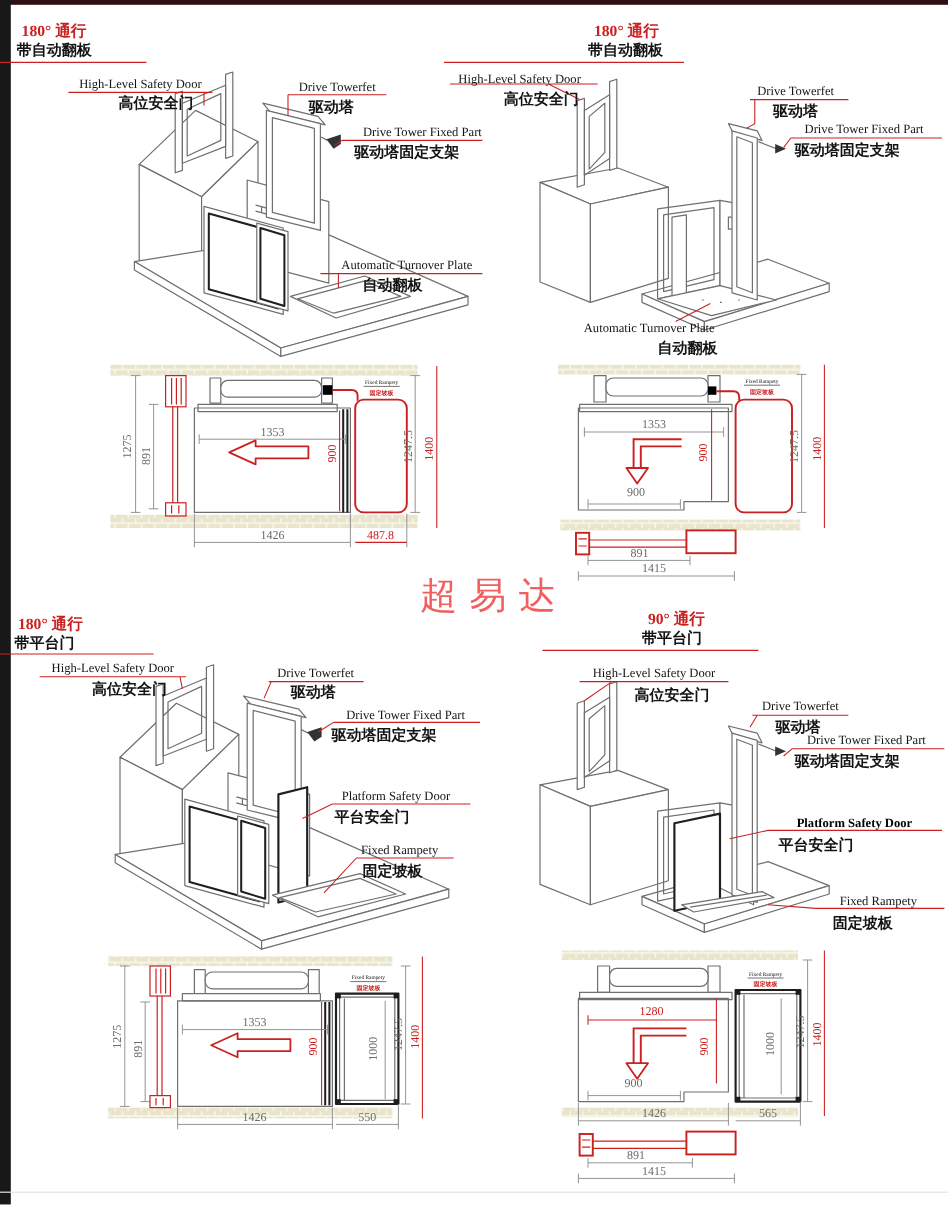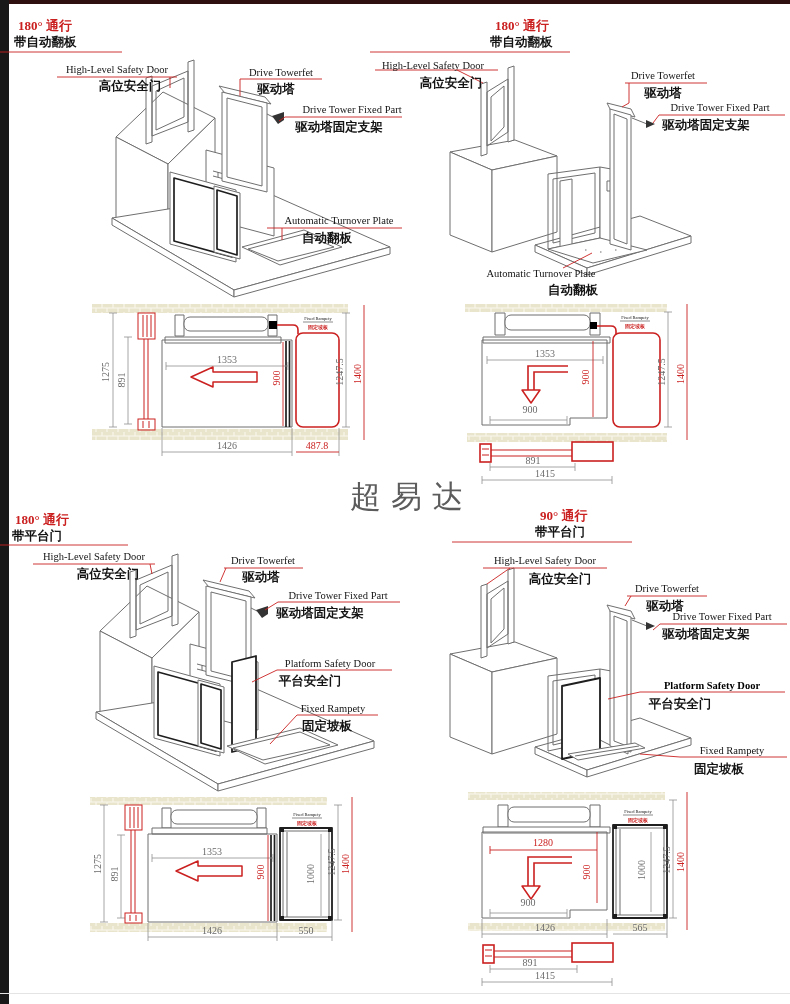--- a/index.html
+++ b/index.html
@@ -3,21 +3,21 @@
 <meta charset="utf-8">
 <style>
   html,body{margin:0;padding:0;background:#fff}
   .page{position:relative;width:790px;height:1004px;background:#fff;overflow:hidden;
         font-family:"Liberation Serif",serif}
   .qsvg{position:absolute;overflow:visible}
   .btop{position:absolute;left:0;top:0;width:790px;height:4px;background:#2f1010}
   .bleft{position:absolute;left:0;top:0;width:9px;height:1004px;background:#181818}
   .bbot{position:absolute;left:0;top:993px;width:790px;height:1px;background:#e4e4e4}
   .wm{position:absolute;left:350px;top:476px;font-size:31px;letter-spacing:10px;
-      color:#404040;font-family:"Liberation Sans",sans-serif;opacity:.85}
+      color:#ef4444;font-family:"Liberation Sans",sans-serif;opacity:.85}
   svg text{font-family:"Liberation Serif",serif}
   .ttl{font-size:13px;font-weight:bold;fill:#cb2020}
   .sub{font-size:12.5px;font-weight:bold;fill:#141414}
   .en{font-size:10.5px;fill:#141414}
   .enb{font-size:10.5px;font-weight:bold;fill:#000}
   .cn{font-size:12.5px;font-weight:bold;fill:#141414}
   .dim{font-size:10px;fill:#6b6b6b}
   .dimr{font-size:10px;fill:#cb2020}
   .tin{font-size:4.5px;fill:#141414}
   .tinr{font-size:5px;fill:#cb2020;font-weight:bold}

